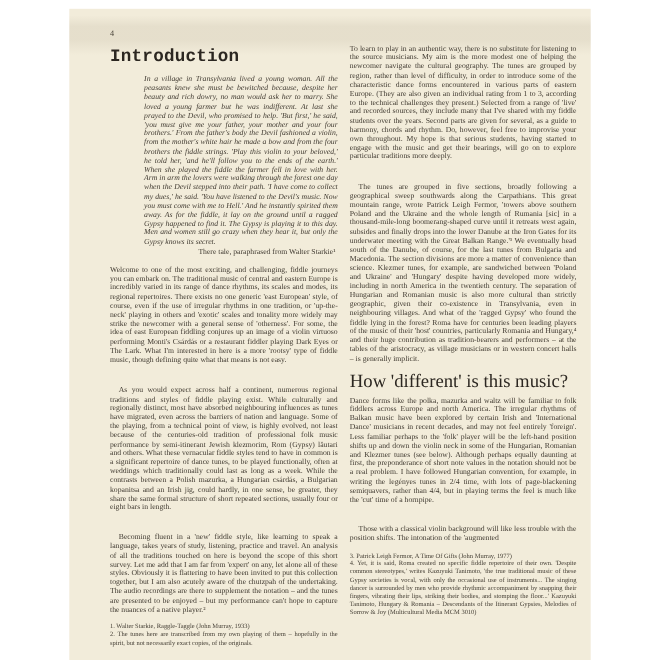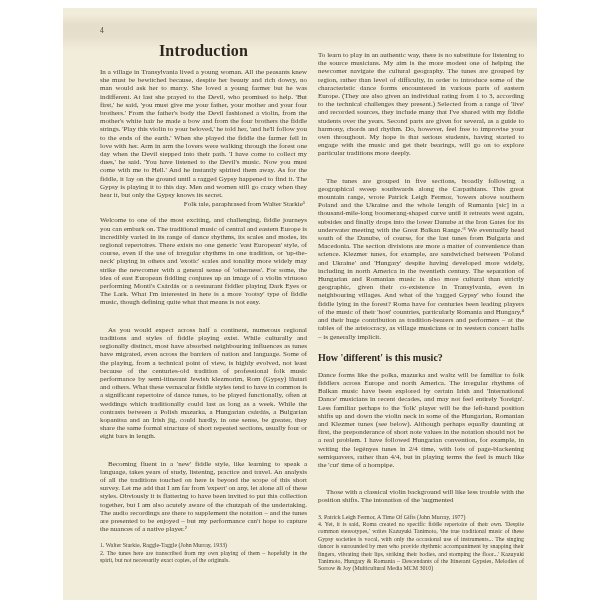--- a/index.html
+++ b/index.html
@@ -35,53 +35,56 @@
     position: absolute;
     text-align: justify;
   }
   .col.left {
     left: 37px;
     top: 18px;
     width: 207px;
   }
   .col.right {
     left: 255px;
-    top: 43px;
+    top: 32px;
     width: 206px;
   }
   .page-num {
     font-size: 7.5px;
     line-height: 9px;
     margin: 0 0 7px 0;
     color: #4a443a;
     text-align: left;
   }
   h1.chapter-title {
     font-size: 16px;
     line-height: 18px;
     font-weight: bold;
     color: #2c2721;
     margin: 0 0 8px 0;
-    text-align: center;
+    text-align: left;
     letter-spacing: 0.2px;
+    font-family: Liberation Mono, monospace;
   }
   h2.section-heading {
-    font-size: 10px;
+    font-size: 17px;
     line-height: 15px;
-    font-weight: bold;
+    font-weight: normal;
     color: #2c2721;
     margin: 9px 0 6px 0;
     text-align: left;
   }
   p {
     margin: 0;
     font-size: 7px;
     line-height: 8.2px;
   }
   p.tale {
+    font-style: italic;
+    margin-left: 31px;
   }
   p.attribution {
     text-align: right;
     padding-right: 2px;
     margin: 1px 0 8px 0;
   }
   p.indent {
     text-indent: 8px;
     margin-top: 19px;
   }
@@ -96,21 +99,21 @@
 </style>
 </head>
 <body>
 
 <div class="page">
 
   <div class="col left">
     <p class="page-num">4</p>
     <h1 class="chapter-title">Introduction</h1>
     <p class="tale">In a village in Transylvania lived a young woman. All the peasants knew she must be bewitched because, despite her beauty and rich dowry, no man would ask her to marry. She loved a young farmer but he was indifferent. At last she prayed to the Devil, who promised to help. 'But first,' he said, 'you must give me your father, your mother and your four brothers.' From the father's body the Devil fashioned a violin, from the mother's white hair he made a bow and from the four brothers the fiddle strings. 'Play this violin to your beloved,' he told her, 'and he'll follow you to the ends of the earth.' When she played the fiddle the farmer fell in love with her. Arm in arm the lovers were walking through the forest one day when the Devil stepped into their path. 'I have come to collect my dues,' he said. 'You have listened to the Devil's music. Now you must come with me to Hell.' And he instantly spirited them away. As for the fiddle, it lay on the ground until a ragged Gypsy happened to find it. The Gypsy is playing it to this day. Men and women still go crazy when they hear it, but only the Gypsy knows its secret.</p>
-    <p class="attribution">Folk tale, paraphrased from Walter Starkie¹</p>
+    <p class="attribution">There tale, paraphrased from Walter Starkie¹</p>
     <p class="body">Welcome to one of the most exciting, and challenging, fiddle journeys you can embark on. The traditional music of central and eastern Europe is incredibly varied in its range of dance rhythms, its scales and modes, its regional repertoires. There exists no one generic 'east European' style, of course, even if the use of irregular rhythms in one tradition, or 'up-the-neck' playing in others and 'exotic' scales and tonality more widely may strike the newcomer with a general sense of 'otherness'. For some, the idea of east European fiddling conjures up an image of a violin virtuoso performing Monti's Csárdás or a restaurant fiddler playing Dark Eyes or The Lark. What I'm interested in here is a more 'rootsy' type of fiddle music, though defining quite what that means is not easy.</p>
     <p class="body indent">As you would expect across half a continent, numerous regional traditions and styles of fiddle playing exist. While culturally and regionally distinct, most have absorbed neighbouring influences as tunes have migrated, even across the barriers of nation and language. Some of the playing, from a technical point of view, is highly evolved, not least because of the centuries-old tradition of professional folk music performance by semi-itinerant Jewish klezmorim, Rom (Gypsy) lăutari and others. What these vernacular fiddle styles tend to have in common is a significant repertoire of dance tunes, to be played functionally, often at weddings which traditionally could last as long as a week. While the contrasts between a Polish mazurka, a Hungarian csárdás, a Bulgarian kopanitsa and an Irish jig, could hardly, in one sense, be greater, they share the same formal structure of short repeated sections, usually four or eight bars in length.</p>
     <p class="body indent">Becoming fluent in a 'new' fiddle style, like learning to speak a language, takes years of study, listening, practice and travel. An analysis of all the traditions touched on here is beyond the scope of this short survey. Let me add that I am far from 'expert' on any, let alone all of these styles. Obviously it is flattering to have been invited to put this collection together, but I am also acutely aware of the chutzpah of the undertaking. The audio recordings are there to supplement the notation – and the tunes are presented to be enjoyed – but my performance can't hope to capture the nuances of a native player.²</p>
     <div class="footnotes">
       <p>1. Walter Starkie, Raggle-Taggle (John Murray, 1933)</p>
       <p>2. The tunes here are transcribed from my own playing of them – hopefully in the spirit, but not necessarily exact copies, of the originals.</p>
     </div>
   </div>
 
   <div class="col right">

